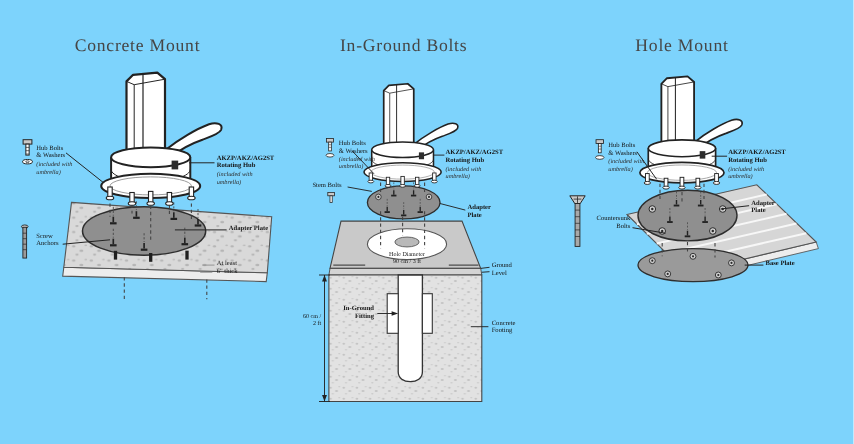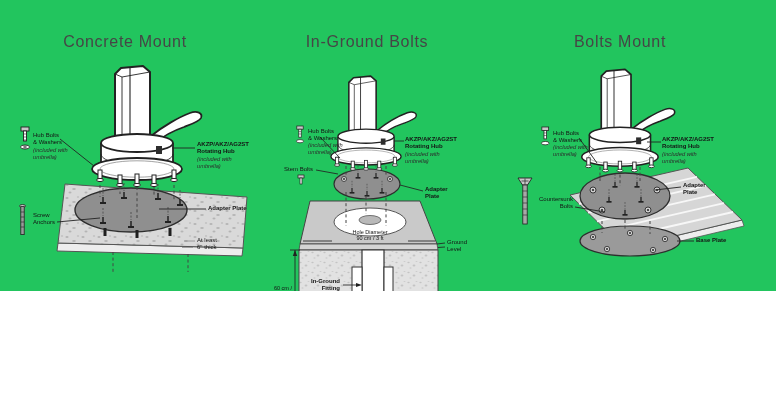--- a/index.html
+++ b/index.html
@@ -1,17 +1,17 @@
 <!DOCTYPE html>
 <html><head>
 <meta charset="utf-8">
 <style>
   html,body{margin:0;padding:0;background:#fff;}
-  .canvas{position:relative;width:776px;height:291px;background:#22c55e;overflow:hidden;
-          font-family:Liberation Sans, sans-serif;}
+  .canvas{position:relative;width:776px;height:404px;background:#7dd3fc;overflow:hidden;
+          font-family:Liberation Serif, serif;}
   .panel{position:absolute;top:0;height:404px;}
   .panel svg{position:absolute;left:0;top:0;}
   .title{position:absolute;font-size:16px;font-weight:400;color:#464646;
          letter-spacing:0.7px;text-align:center;}
   .lbl{position:absolute;font-size:6px;line-height:1.18;color:#141414;white-space:pre-line;}
   .note{position:absolute;font-size:5.7px;line-height:1.18;font-style:italic;color:#2d2d2d;white-space:pre-line;}
   .b{font-weight:bold;}
   .r{text-align:right;}
   .c{text-align:center;}
   .sm{font-size:5.5px;}
@@ -319,21 +319,21 @@
       </g>
 
       <g stroke="#222" stroke-width="0.9" fill="none">
         <path d="M74,138 L92,163"></path>
         <path d="M142,142 L156,142"></path>
         <path d="M70,207 L100,212"></path>
         <path d="M150,190 L176,187"></path>
         <path d="M172,241 L189,241"></path>
       </g>
     </svg>
-    <div class="title" style="left:15px;top:33px;width:200px">Bolts Mount</div>
+    <div class="title" style="left:15px;top:33px;width:200px">Hole Mount</div>
     <div class="lbl" style="left:48px;top:130px;width:38px">Hub Bolts
 &amp; Washers</div>
     <div class="note" style="left:48px;top:144px;width:44px">(included with
 umbrella)</div>
     <div class="lbl b" style="left:157px;top:136px;width:64px">AKZP/AKZ/AG2ST
 Rotating Hub</div>
     <div class="note" style="left:157px;top:151px;width:50px">(included with
 umbrella)</div>
     <div class="lbl r" style="left:30px;top:196px;width:38px">Countersunk
 Bolts</div>

